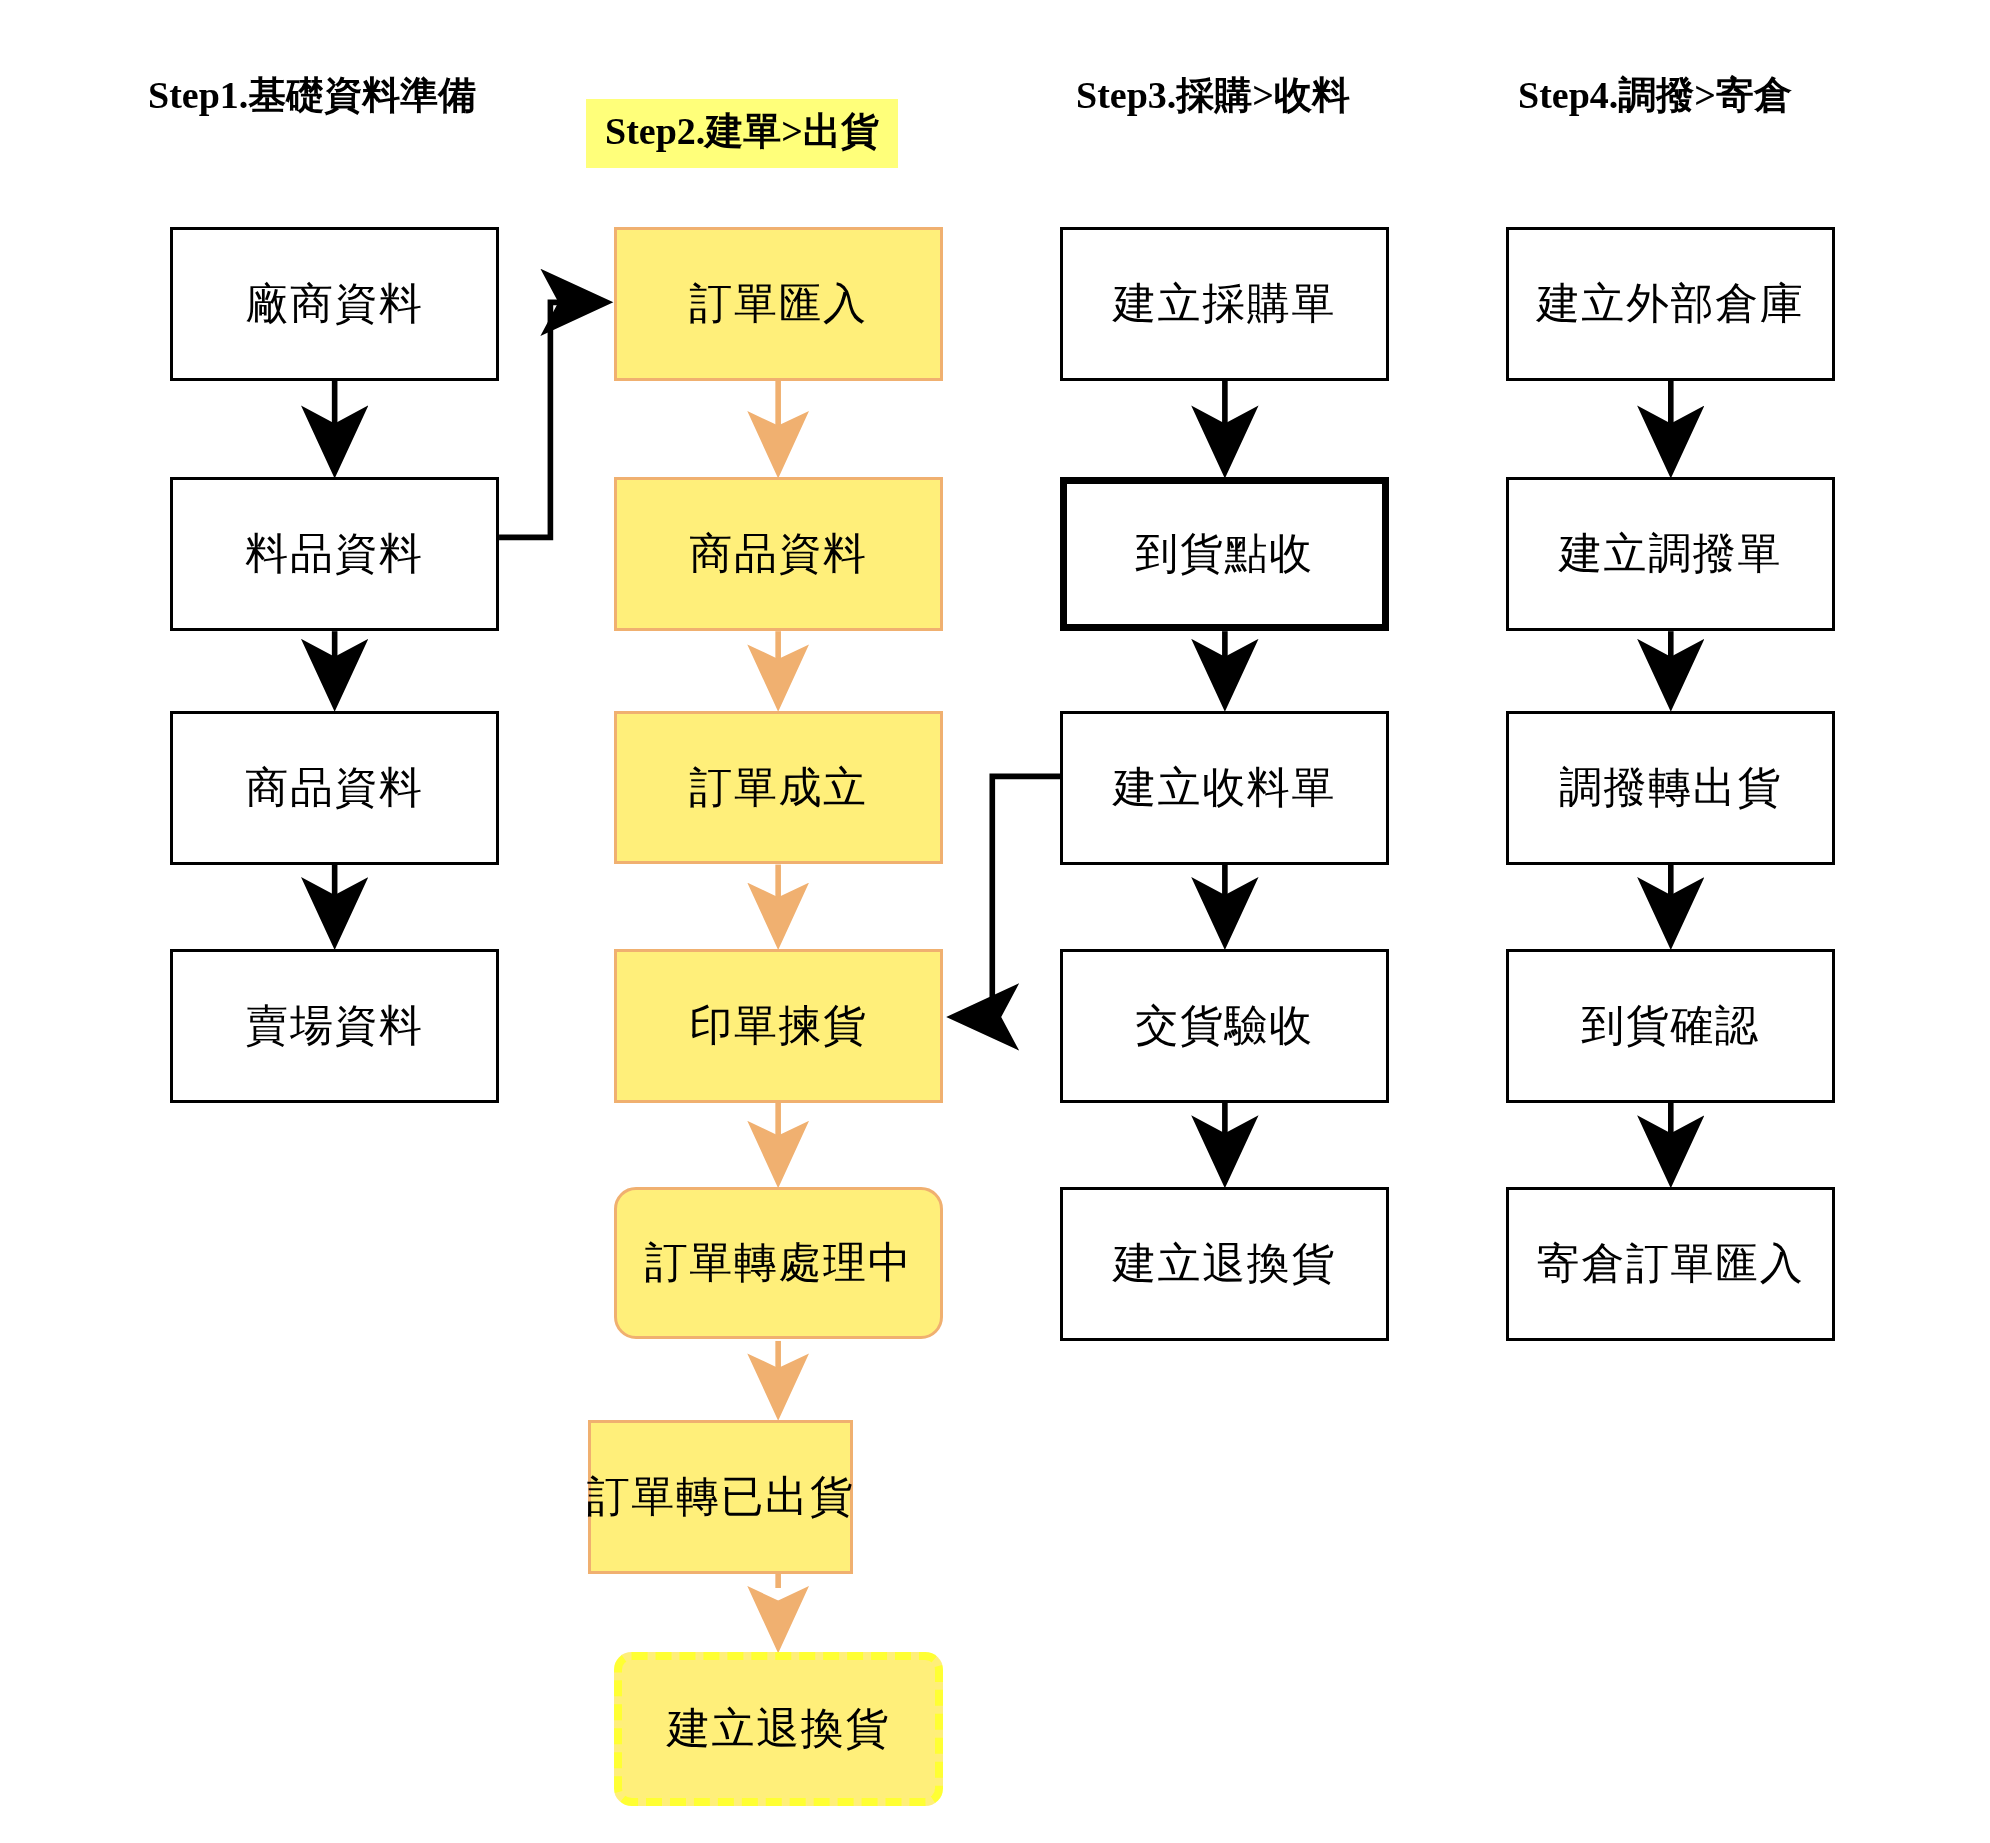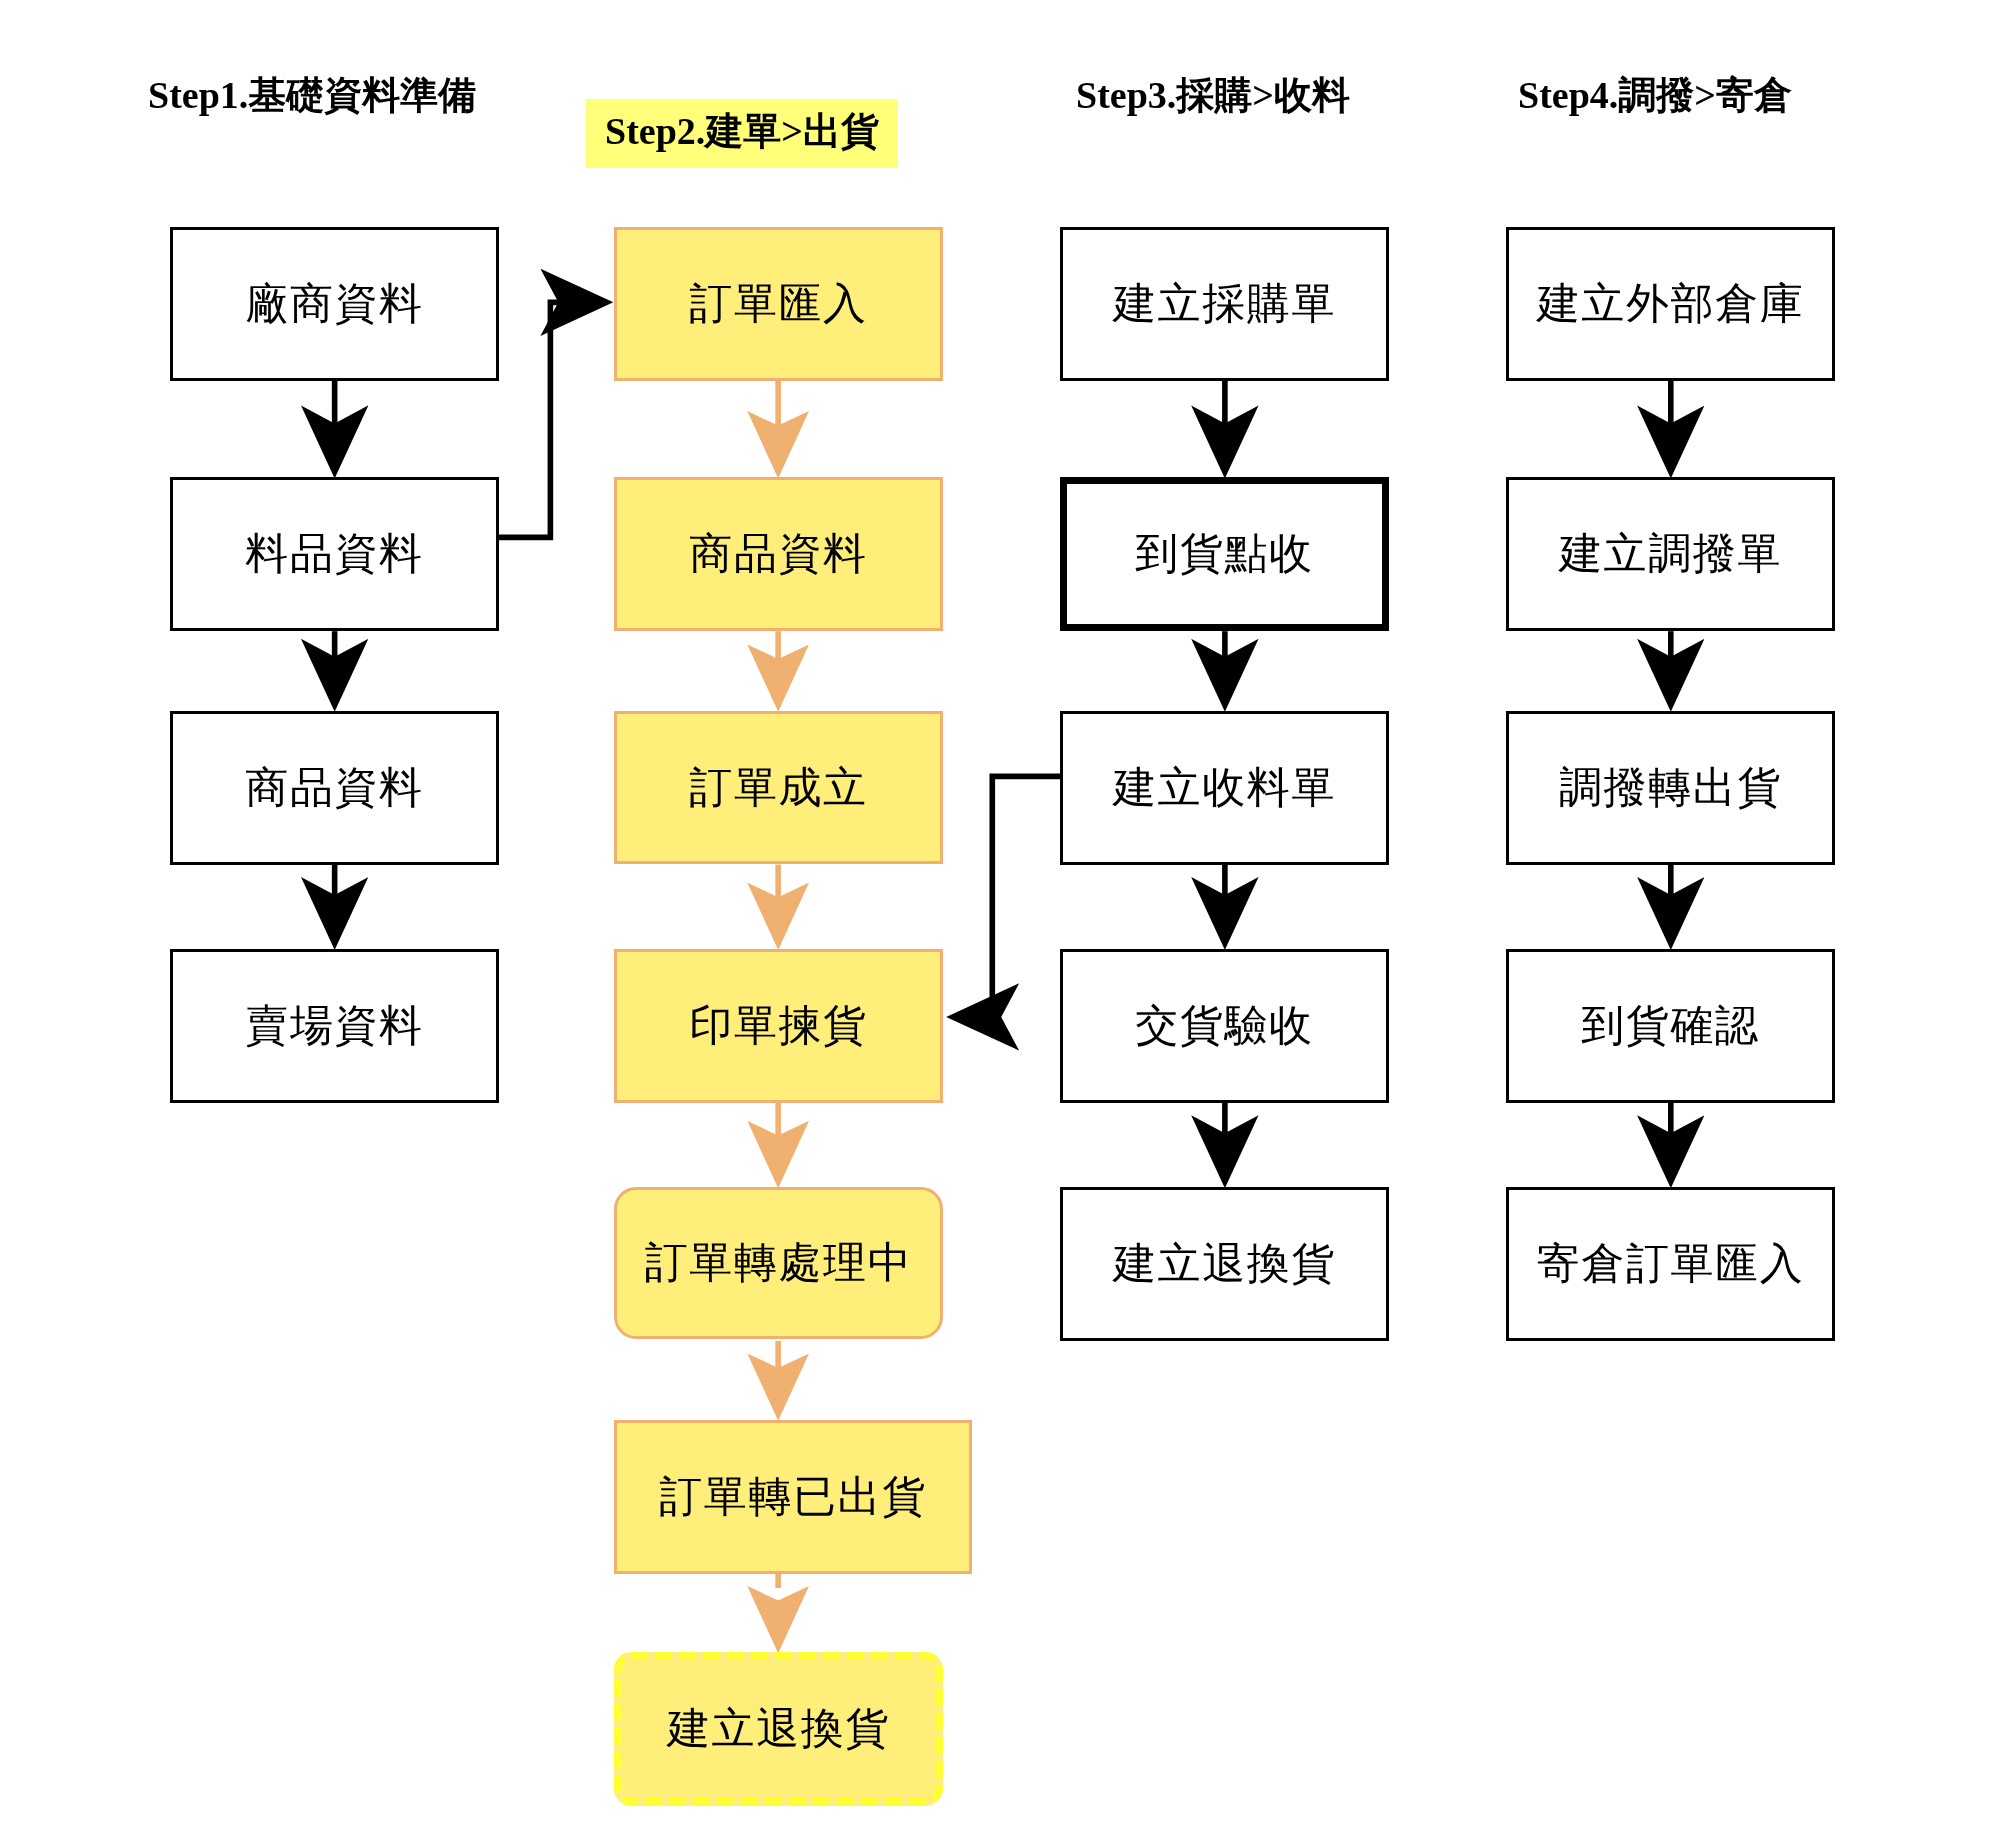--- a/index.html
+++ b/index.html
@@ -133,21 +133,21 @@
   <div class="node plain" style="left:170px;top:227px;width:329px;height:154px;">廠商資料</div>
   <div class="node plain" style="left:170px;top:477px;width:329px;height:154px;">料品資料</div>
   <div class="node plain" style="left:170px;top:711px;width:329px;height:154px;">商品資料</div>
   <div class="node plain" style="left:170px;top:949px;width:329px;height:154px;">賣場資料</div>
 
   <div class="node yellow" style="left:614px;top:227px;width:329px;height:154px;">訂單匯入</div>
   <div class="node yellow" style="left:614px;top:477px;width:329px;height:154px;">商品資料</div>
   <div class="node yellow" style="left:614px;top:711px;width:329px;height:153px;">訂單成立</div>
   <div class="node yellow" style="left:614px;top:949px;width:329px;height:154px;">印單揀貨</div>
   <div class="node yellow" style="left:614px;top:1187px;width:329px;height:152px;border-radius:22px;">訂單轉處理中</div>
-  <div class="node yellow" style="left:614px;top:1420px;width:358px;height:154px;">訂單轉已出貨</div>
+  <div class="node yellow" style="left:588px;top:1420px;width:265px;height:154px;">訂單轉已出貨</div>
   <div class="node dashed" style="left:614px;top:1652px;width:329px;height:154px;">建立退換貨</div>
 
   <div class="node plain" style="left:1060px;top:227px;width:329px;height:154px;">建立採購單</div>
   <div class="node thick" style="left:1060px;top:477px;width:329px;height:154px;">到貨點收</div>
   <div class="node plain" style="left:1060px;top:711px;width:329px;height:154px;">建立收料單</div>
   <div class="node plain" style="left:1060px;top:949px;width:329px;height:154px;">交貨驗收</div>
   <div class="node plain" style="left:1060px;top:1187px;width:329px;height:154px;">建立退換貨</div>
 
   <div class="node plain" style="left:1506px;top:227px;width:329px;height:154px;">建立外部倉庫</div>
   <div class="node plain" style="left:1506px;top:477px;width:329px;height:154px;">建立調撥單</div>

